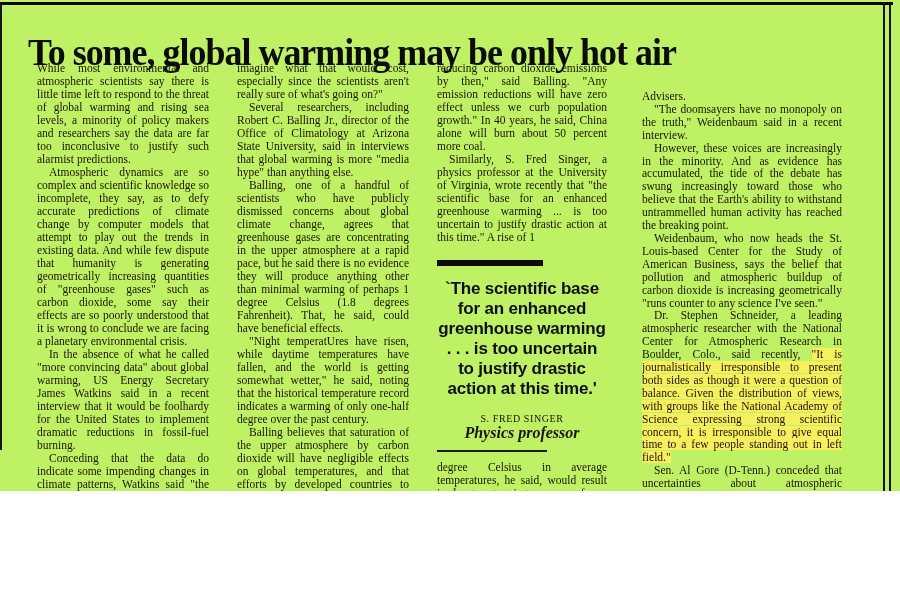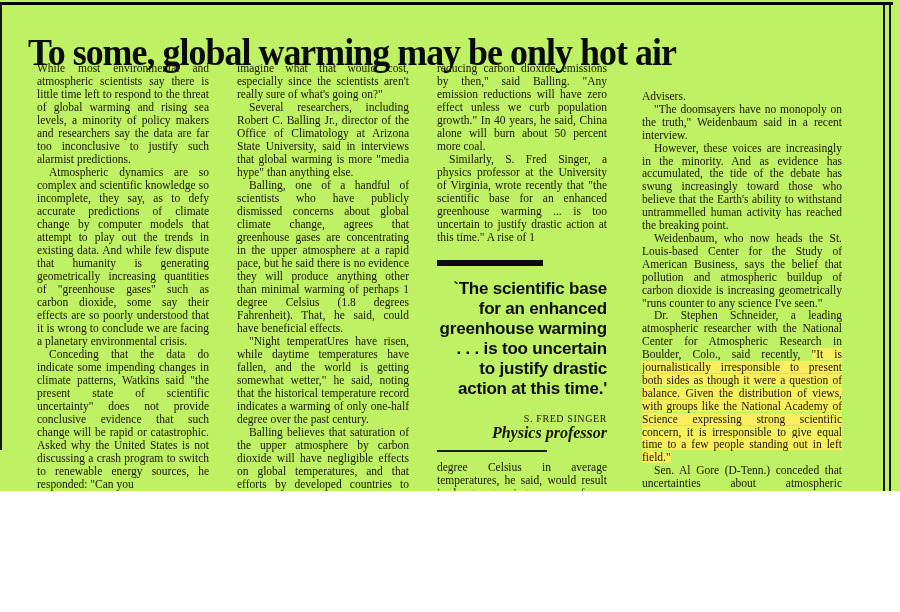--- a/index.html
+++ b/index.html
@@ -33,21 +33,21 @@
     text-align: justify;
     overflow: hidden;
   }
   #col1 { left: 37px;  width: 172px; height: 540px; }
   #col2 { left: 237px; width: 172px; height: 540px; }
   #col3 { left: 437px; width: 170px; height: 545px; }
   #col4 { left: 642px; width: 200px; height: 545px; line-height: 12.9px; margin-top: 28px; }
   .col p { margin: 0; text-indent: 12px; }
   .col p.cont { text-indent: 0; }
 
-  .pullquote { margin: 16px 0 6px 0; text-align: right; }
+  .pullquote { margin: 16px 0 6px 0; text-align: center; }
   .pq-bar  { width: 106px; height: 6px; background: #0c0c0c; margin: 0 0 13px 0; }
   .pq-text {
     font-family: "Liberation Sans", sans-serif;
     font-weight: bold;
     font-size: 17px;
     line-height: 20px;
     letter-spacing: -0.2px;
     color: #0d0d0d;
   }
   .pq-attr { margin-top: 13px; font-size: 10px; letter-spacing: 0.6px; }
@@ -79,20 +79,21 @@
   <div class="top-rule"></div>
   <div class="left-rule"></div>
   <div class="right-rule-inner"></div>
   <div class="right-rule-outer"></div>
 
   <h1 class="headline">To some, global warming may be only hot air</h1>
 
   <div class="col" id="col1">
     <p class="cont">While most environmental and atmospheric scientists say there is little time left to respond to the threat of global warming and rising sea levels, a minority of policy makers and researchers say the data are far too inconclusive to justify such alarmist predictions.</p>
     <p>Atmospheric dynamics are so complex and scientific knowledge so incomplete, they say, as to defy accurate predictions of climate change by computer models that attempt to play out the trends in existing data. And while few dispute that humanity is generating geometrically increasing quantities of "greenhouse gases" such as carbon dioxide, some say their effects are so poorly understood that it is wrong to conclude we are facing a planetary environmental crisis.</p>
+    <p>In the absence of what he called "more convincing data" about global warming, US Energy Secretary James Watkins said in a recent interview that it would be foolhardy for the United States to implement dramatic reductions in fossil-fuel burning.</p>
     <p>Conceding that the data do indicate some impending changes in climate patterns, Watkins said "the present state of scientific uncertainty" does not provide conclusive evidence that such change will be rapid or catastrophic. Asked why the United States is not discussing a crash program to switch to renewable energy sources, he responded: "Can you</p>
   </div>
 
   <div class="col" id="col2">
     <p class="cont">imagine what that would cost, especially since the scientists aren't really sure of what's going on?"</p>
     <p>Several researchers, including Robert C. Balling Jr., director of the Office of Climatology at Arizona State University, said in interviews that global warming is more "media hype" than anything else.</p>
     <p>Balling, one of a handful of scientists who have publicly dismissed concerns about global climate change, agrees that greenhouse gases are concentrating in the upper atmosphere at a rapid pace, but he said there is no evidence they will produce anything other than minimal warming of perhaps 1 degree Celsius (1.8 degrees Fahrenheit). That, he said, could have beneficial effects.</p>
     <p>"Night temperatUres have risen, while daytime temperatures have fallen, and the world is getting somewhat wetter," he said, noting that the historical temperature record indicates a warming of only one-half degree over the past century.</p>
     <p>Balling believes that saturation of the upper atmosphere by carbon dioxide will have negligible effects on global temperatures, and that efforts by developed countries to limit greenhouse gas emissions would be equally inconsequential.</p>
     <p>"We're looking at the doubling of the Earth's population by 2030, which means there's no hope of even slightly</p>

